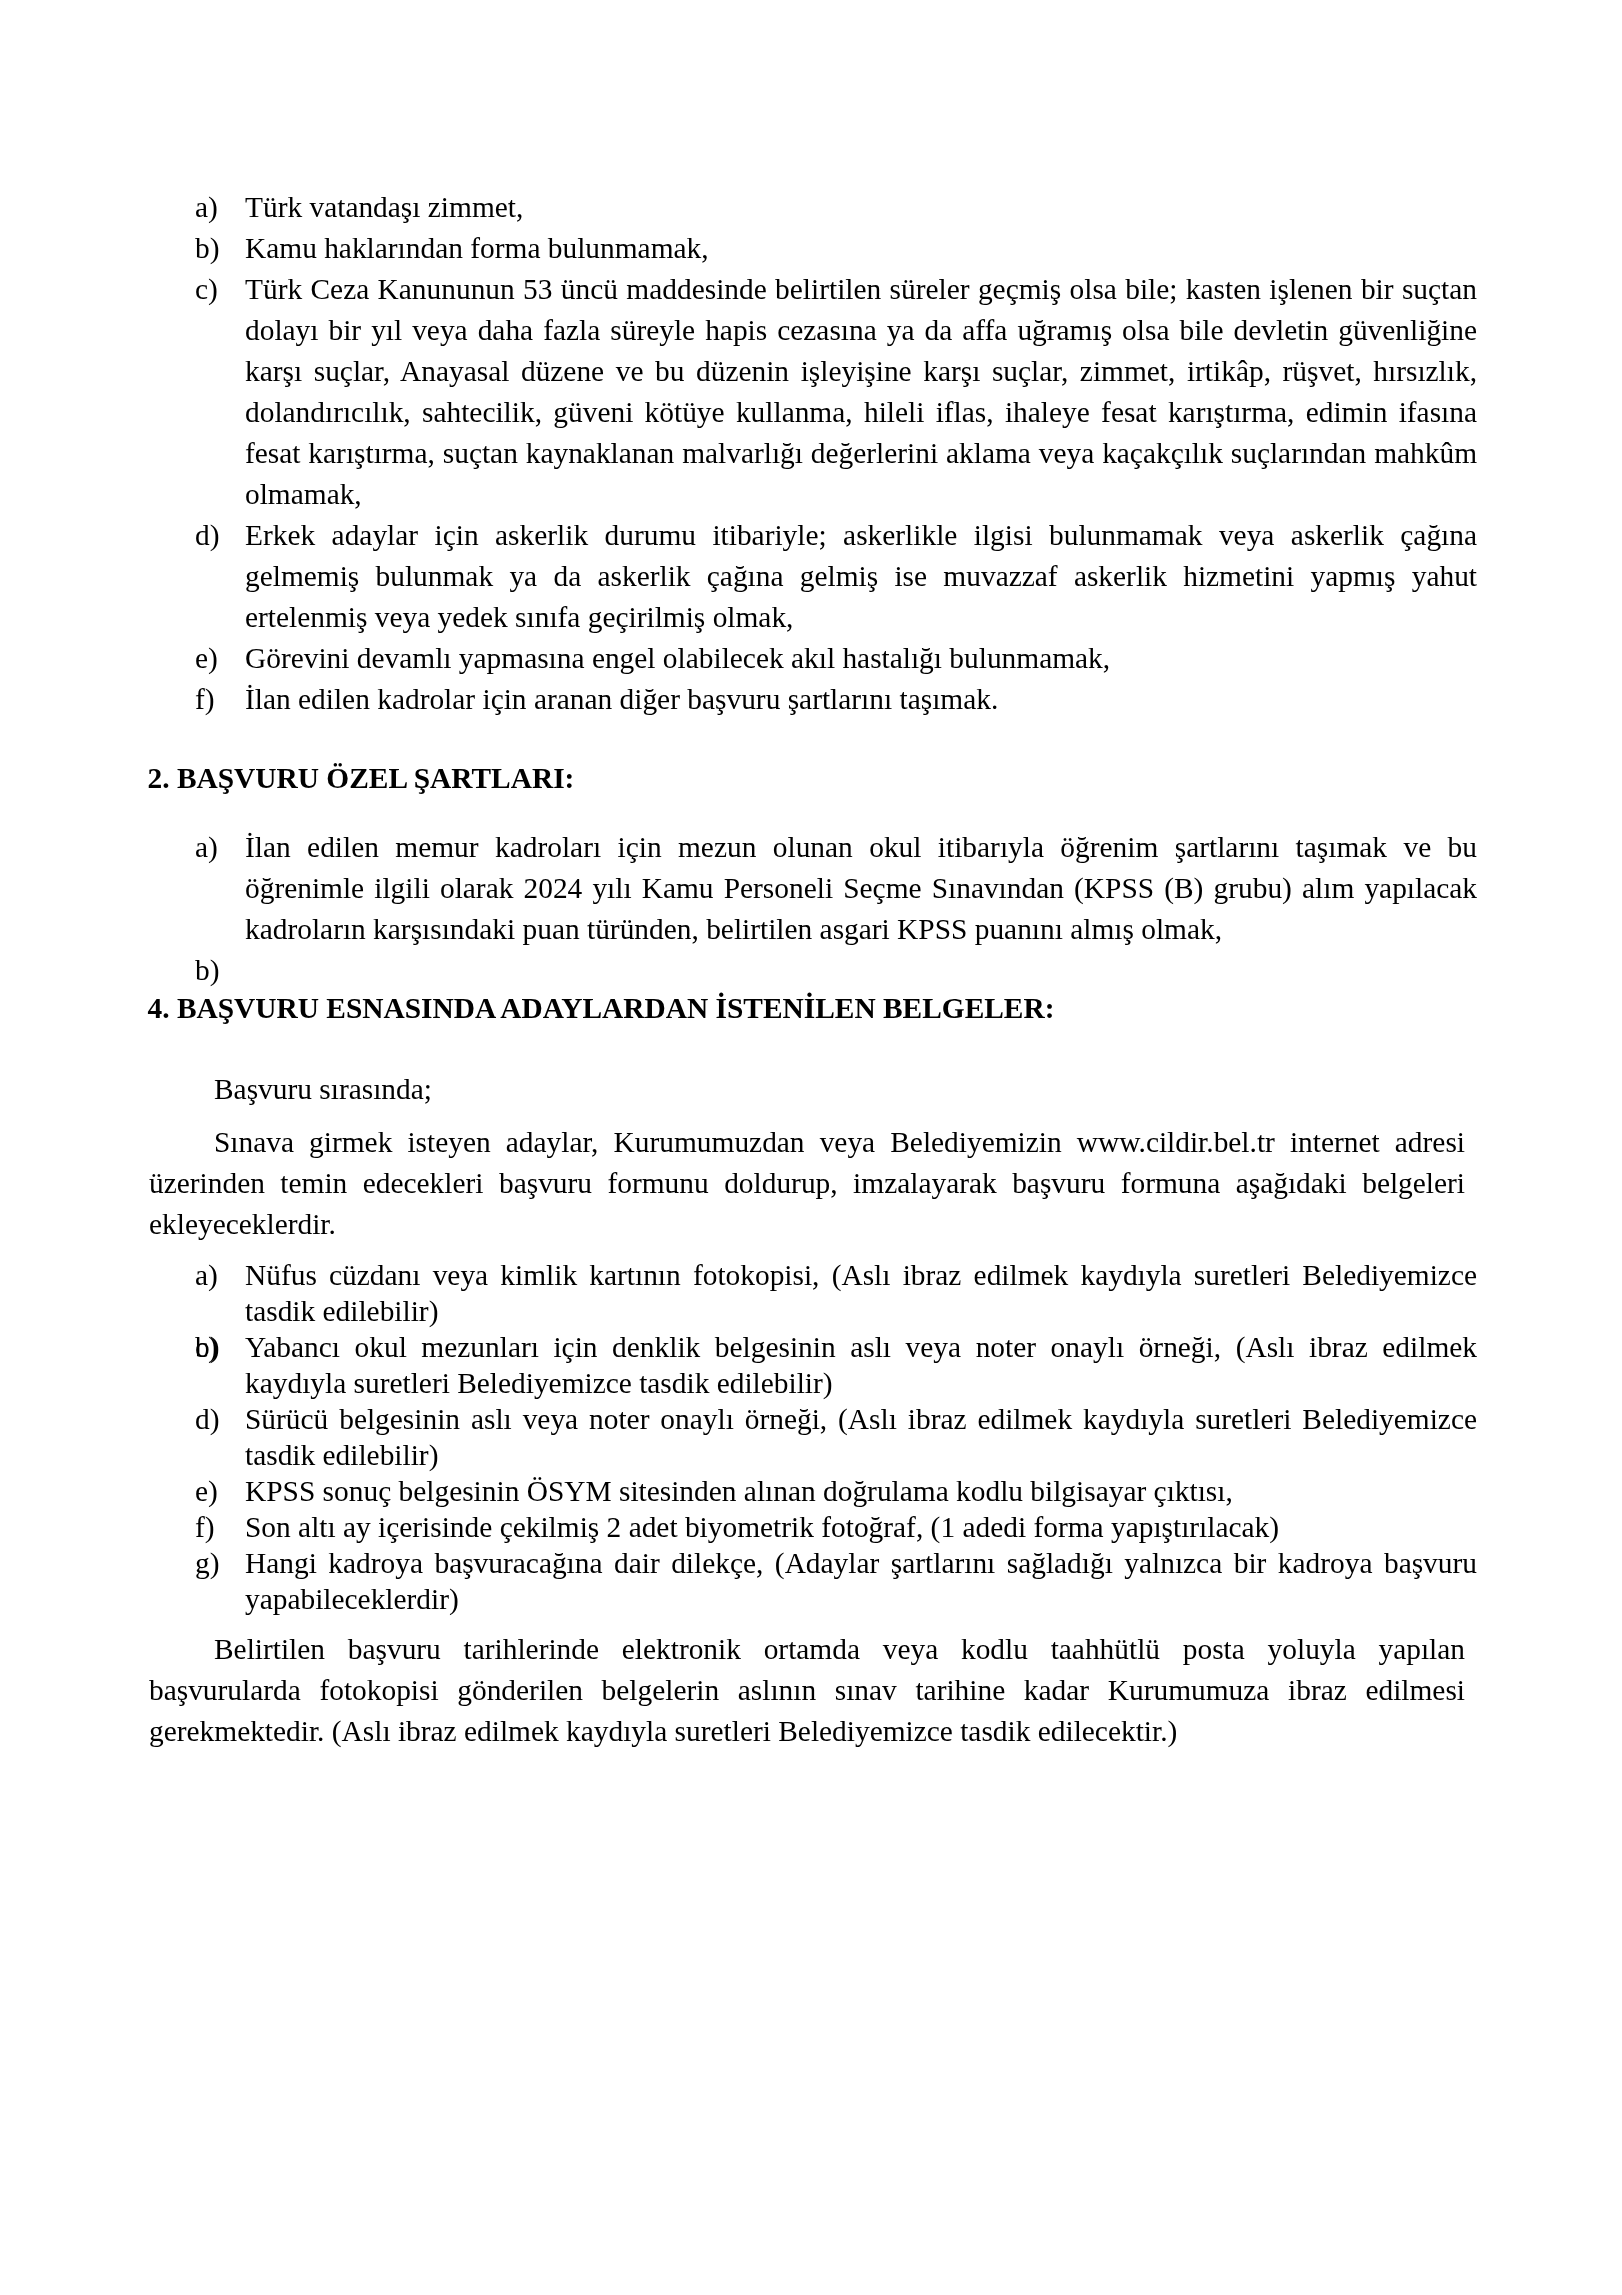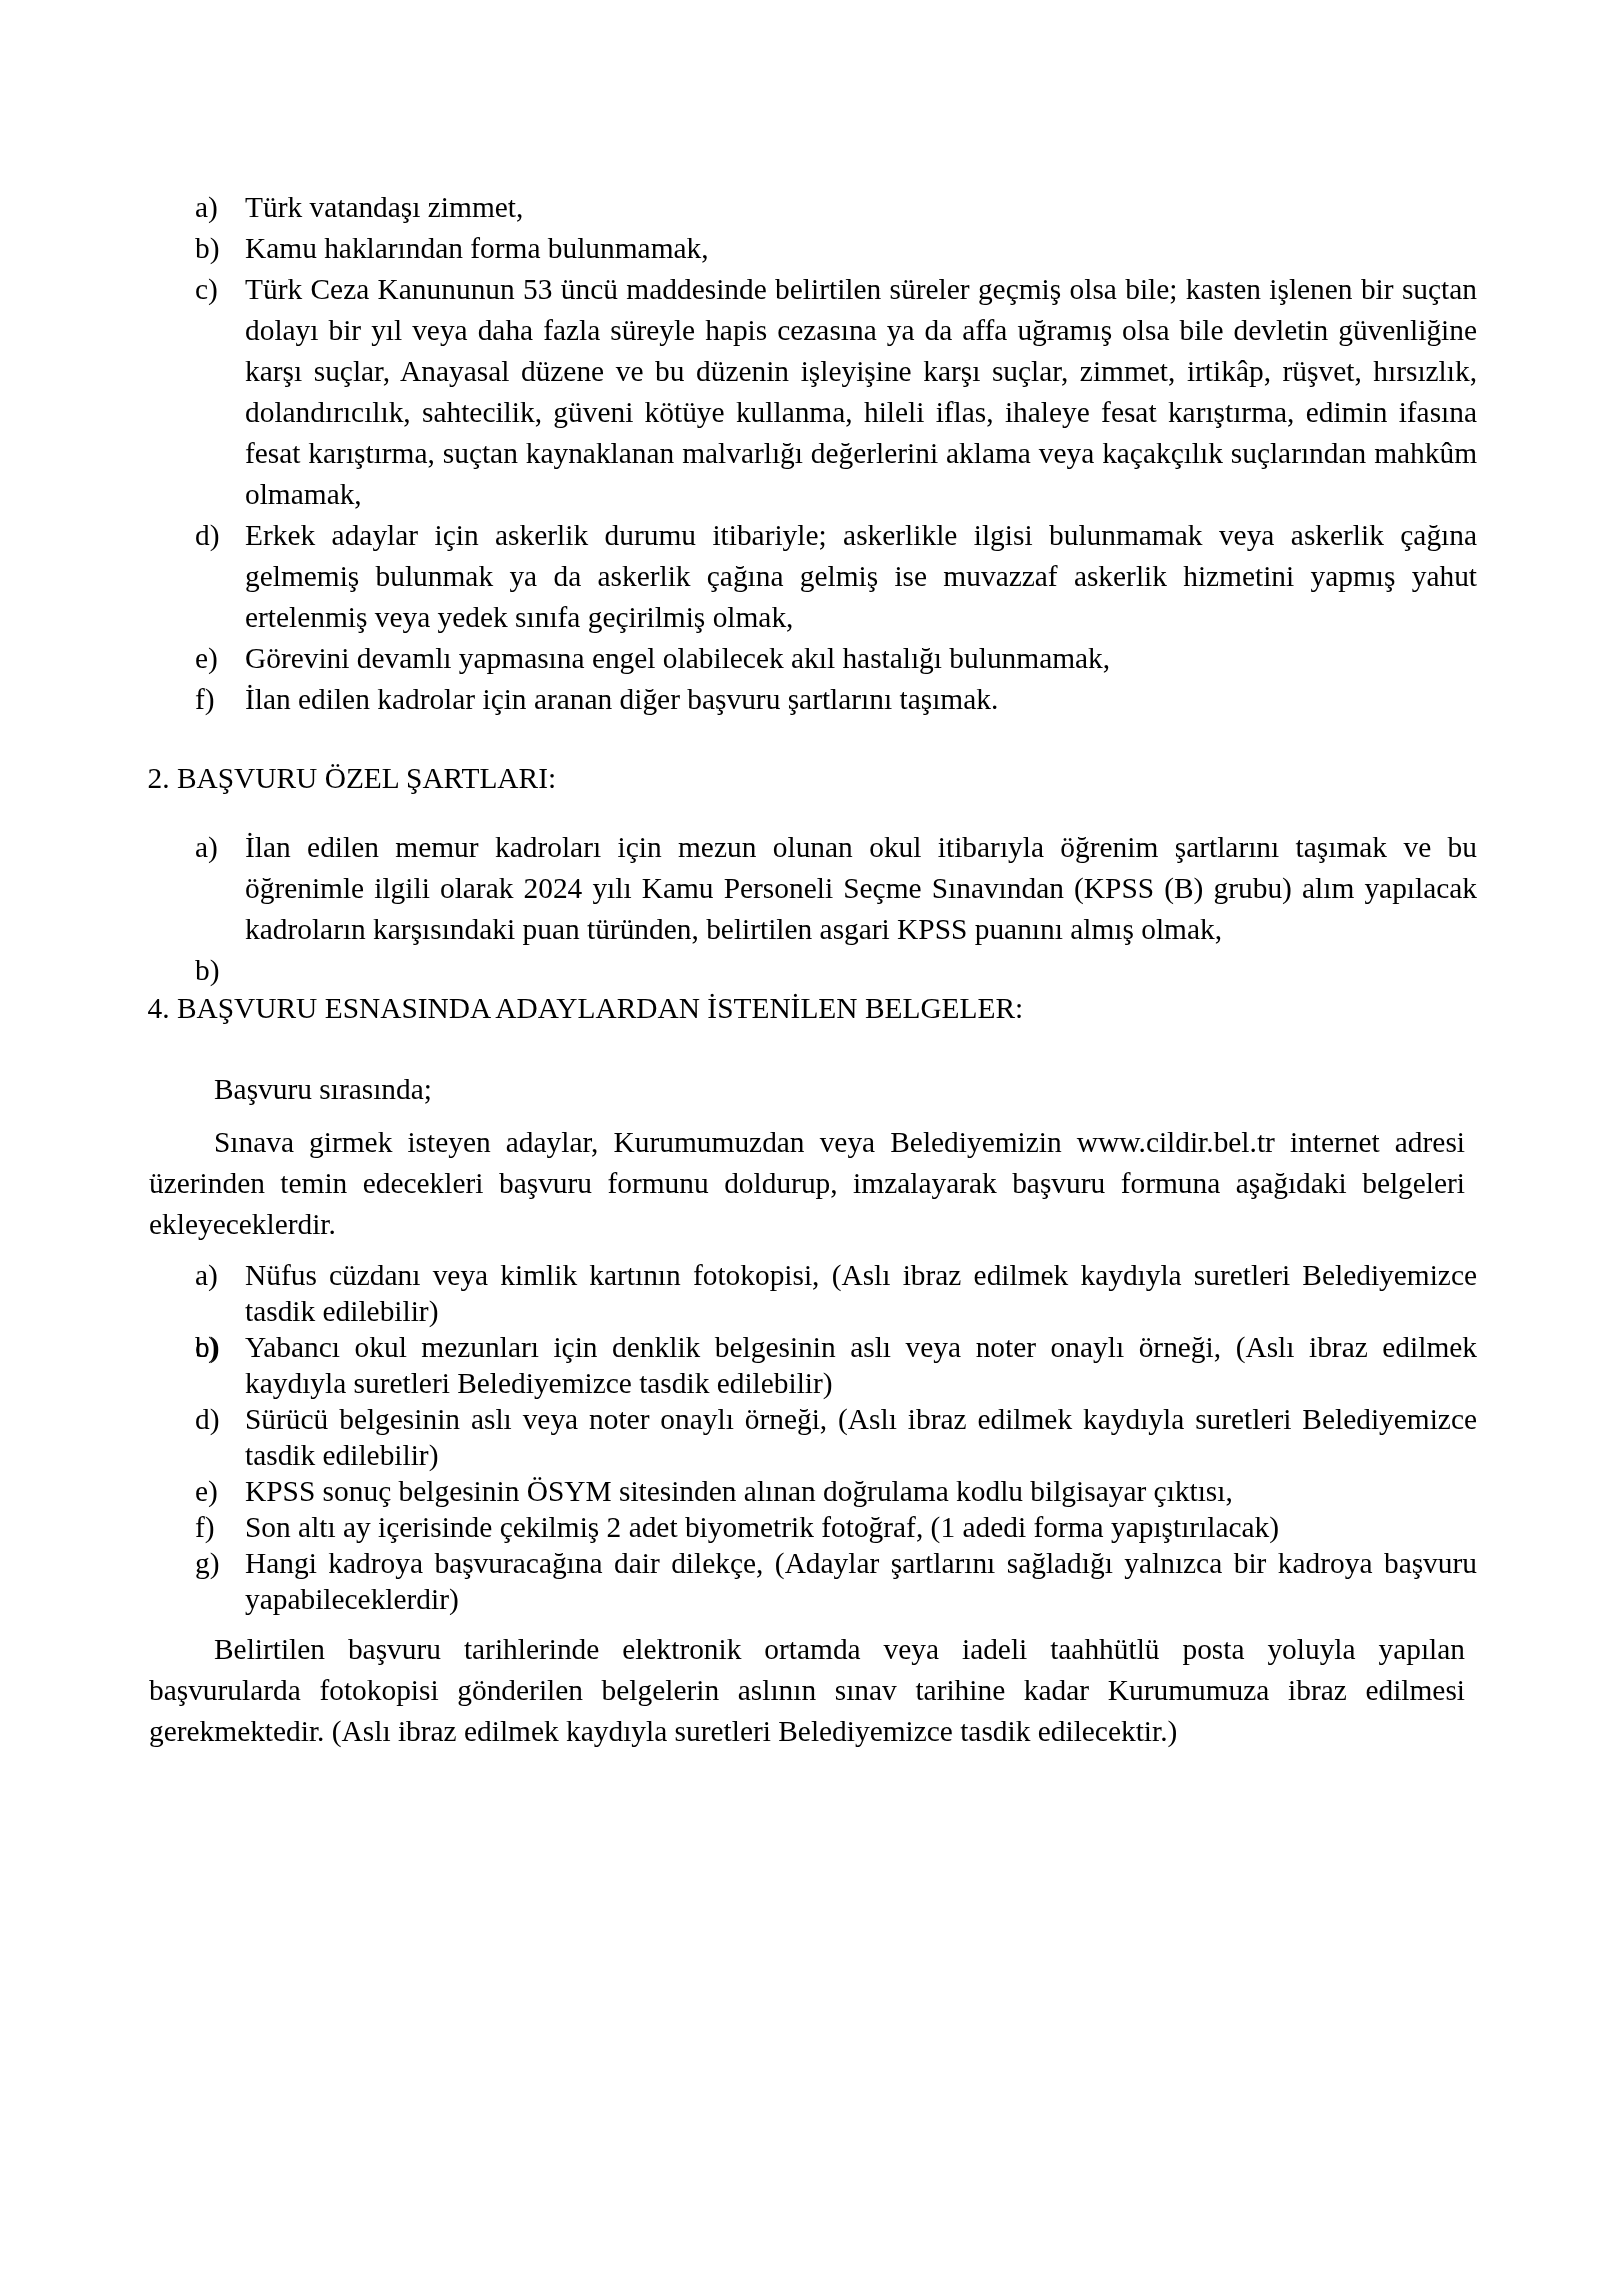--- a/index.html
+++ b/index.html
@@ -58,21 +58,21 @@
   .lst.tight > li {
     font-size: 29.4px;
     line-height: 36px;
   }
   .lst.tight > li .mk {
     line-height: 36px;
   }
 
   
   .heading {
-    font-weight: normal;
+    font-weight: bold;
     font-size: 29.4px;
     line-height: 38px;
     margin: 0;
     padding-left: 10.5px;
     letter-spacing: 0px;
   }
 
   
   .para {
     font-size: 29.4px;
@@ -171,17 +171,17 @@
       <li>
         <span class="mk">f)</span>
         <span>Son altı ay içerisinde çekilmiş 2 adet biyometrik fotoğraf, (1 adedi forma yapıştırılacak)</span>
       </li>
       <li>
         <span class="mk">g)</span>
         <span>Hangi kadroya başvuracağına dair dilekçe, (Adaylar şartlarını sağladığı yalnızca bir kadroya başvuru yapabileceklerdir)</span>
       </li>
     </ul>
 
-    <p class="para indent">Belirtilen başvuru tarihlerinde elektronik ortamda veya iadeli taahhütlü posta yoluyla yapılan başvurularda fotokopisi gönderilen belgelerin aslının sınav tarihine kadar Kurumumuza ibraz edilmesi gerekmektedir. (Aslı ibraz edilmek kaydıyla suretleri Belediyemizce tasdik edilecektir.)</p>
+    <p class="para indent">Belirtilen başvuru tarihlerinde elektronik ortamda veya kodlu taahhütlü posta yoluyla yapılan başvurularda fotokopisi gönderilen belgelerin aslının sınav tarihine kadar Kurumumuza ibraz edilmesi gerekmektedir. (Aslı ibraz edilmek kaydıyla suretleri Belediyemizce tasdik edilecektir.)</p>
 
   </div>
 </div>
 
 
 </body></html>

